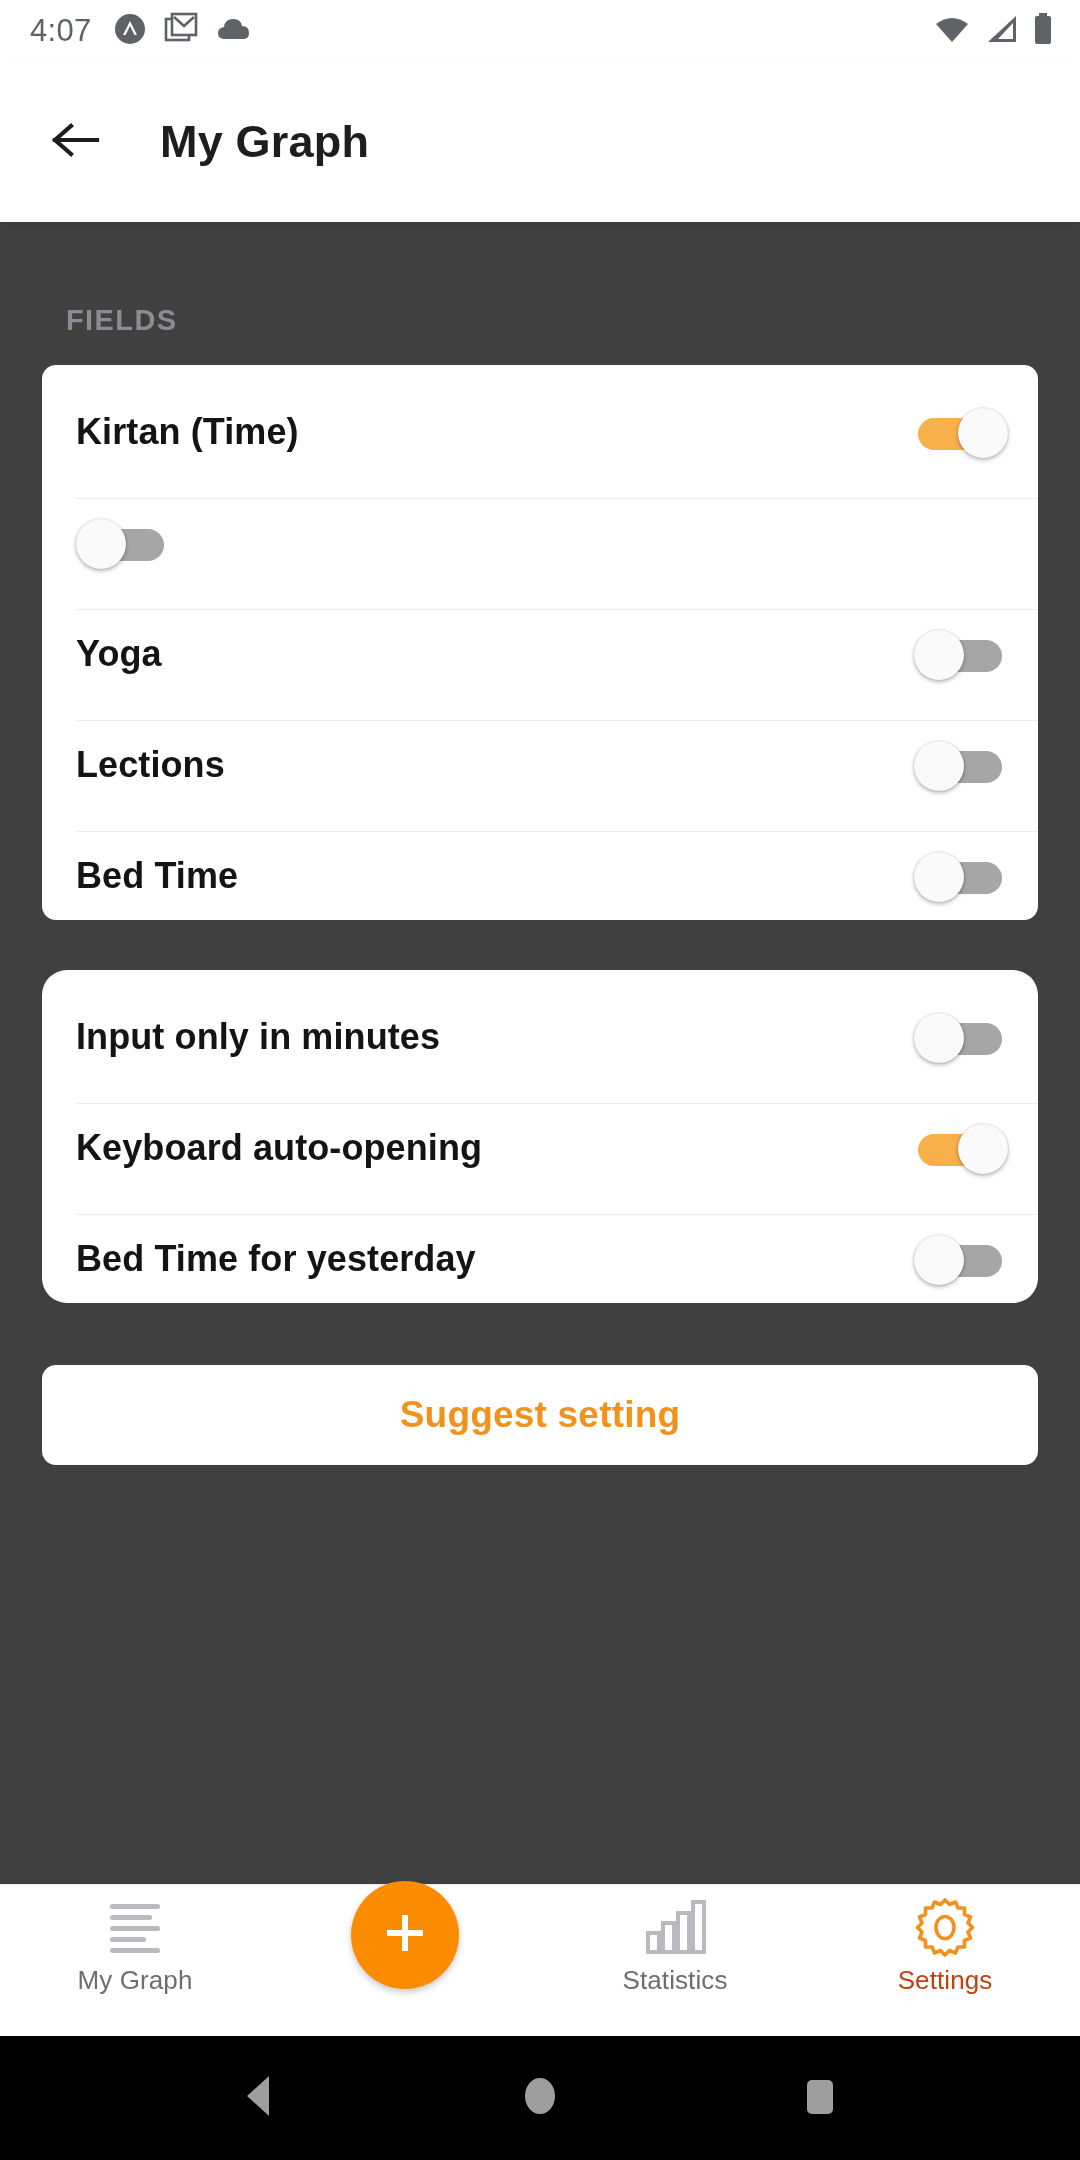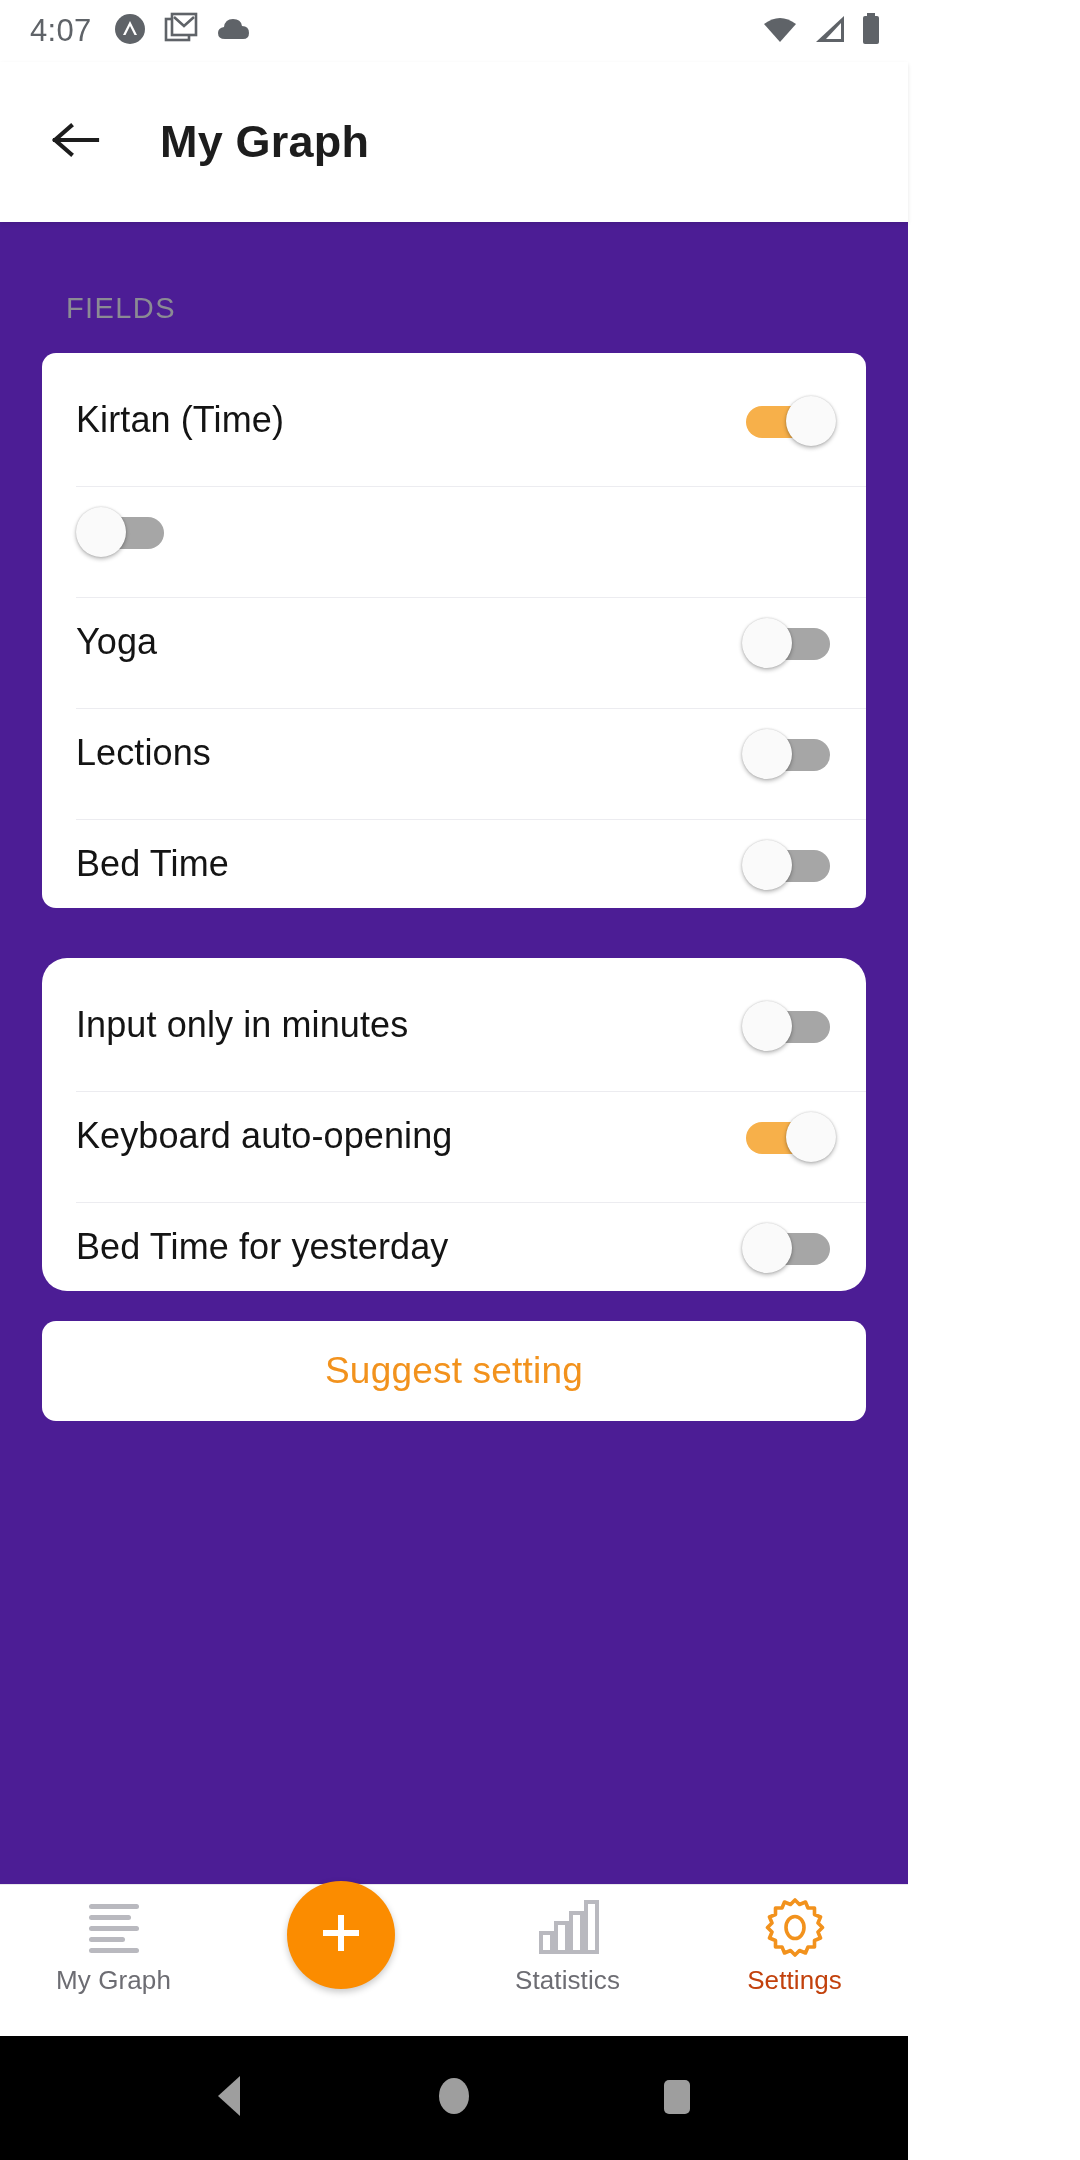--- a/index.html
+++ b/index.html
@@ -7,21 +7,21 @@
   html, body {
     width: 1080px;
     height: 2160px;
     background: #ffffff;
     font-family: "Liberation Sans", sans-serif;
     overflow: hidden;
   }
 
   .screen {
     position: relative;
-    width: 908px;
+    width: 1080px;
     height: 2160px;
     background: #f1f1f6;
     display: flex;
     flex-direction: column;
   }
 
   
   .status-bar {
     height: 62px;
     background: #ffffff;
@@ -60,23 +60,24 @@
     font-size: 45px;
     font-weight: bold;
     color: #1d1d1d;
     margin-left: 52px;
     letter-spacing: 0.2px;
   }
 
   
   .content {
     flex: 1 1 auto;
-    background: #4c1d95;
-    padding: 0 42px;
+    background: #404040;
+    padding: 12px 42px;
     overflow: hidden;
+    font-weight: bold;
   }
   .section-label {
     font-size: 29px;
     color: #8b8b94;
     letter-spacing: 1.4px;
     padding: 70px 0 28px 24px;
   }
 
   .card {
     background: #ffffff;
@@ -136,21 +137,21 @@
     box-shadow: 0 2px 4px rgba(0,0,0,0.28), 0 0 2px rgba(0,0,0,0.18);
   }
   .switch.on .track { background: #f7b04a; }
   .switch.on .thumb { left: 44px; }
 
   
   .suggest-card {
     background: #ffffff;
     border-radius: 14px;
     height: 100px;
-    margin-top: 30px;
+    margin-top: 62px;
     display: flex;
     align-items: center;
     justify-content: center;
     text-align: right;
   }
   .suggest-label {
     font-size: 37px;
     color: #f2921d;
     letter-spacing: 0.2px;
   }

